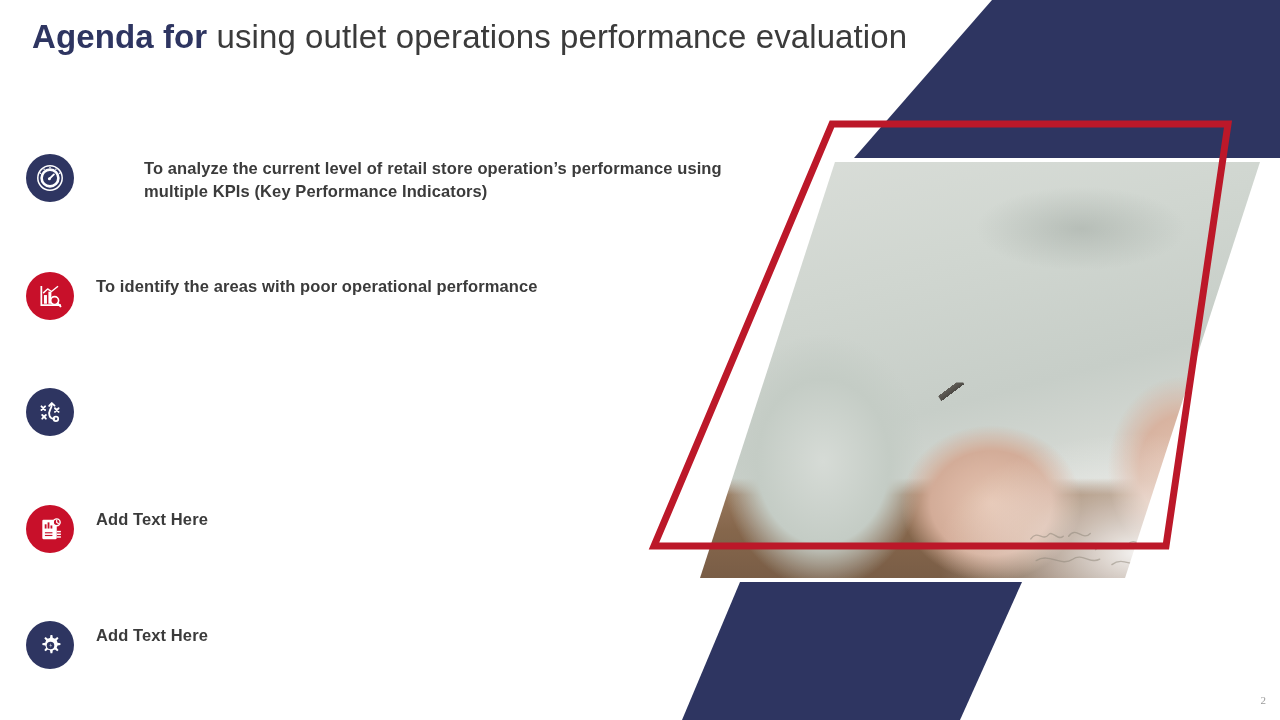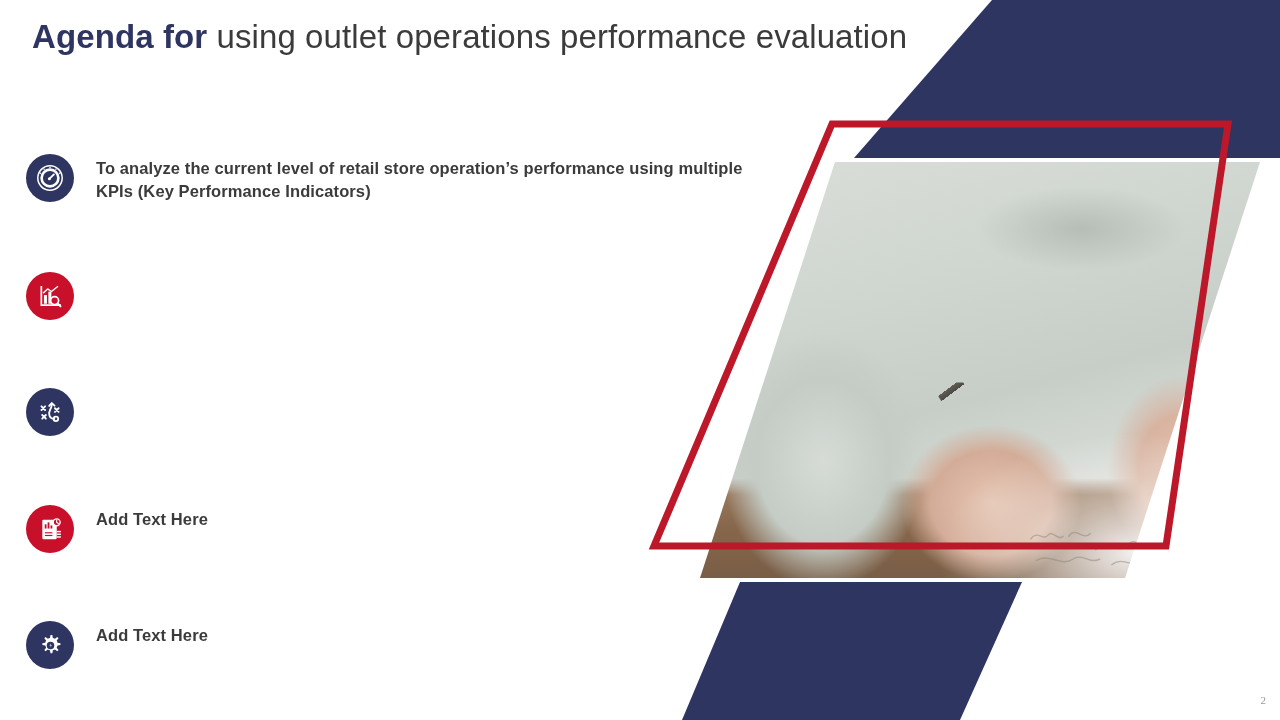--- a/index.html
+++ b/index.html
@@ -146,21 +146,21 @@
 </div>
 
 <svg class="graphics" width="1280" height="720" viewBox="0 0 1280 720">
   <polygon points="832,124 1228,124 1166,546 654,546" fill="none" stroke="#bc1829" stroke-width="7"></polygon>
 </svg>
 
 <h1 class="title"><span class="accent">Agenda for</span><span> using outlet operations performance evaluation</span></h1>
 
 <div class="agenda">
 
-  <div class="agenda-row" style="top:6px;">
+  <div class="agenda-row" style="top:6px;gap:48px;">
     <div class="badge navy">
       <svg width="28" height="28" viewBox="0 0 28 28">
         <circle cx="14" cy="14" r="12.2" fill="none" stroke="#ffffff" stroke-width="1.5"></circle>
         <circle cx="14" cy="14" r="8.4" fill="none" stroke="#ffffff" stroke-width="2.6"></circle>
         <path d="M17.9 10.4 L13.6 14.6" stroke="#ffffff" stroke-width="1.9" stroke-linecap="round"></path>
         <circle cx="13.4" cy="14.8" r="1.5" fill="#ffffff"></circle>
         <g fill="#ffffff">
           <circle cx="14" cy="3.6" r="0.75"></circle>
           <circle cx="19.9" cy="5.2" r="0.75"></circle>
           <circle cx="23.6" cy="9.3" r="0.75"></circle>
@@ -177,20 +177,21 @@
       <svg width="27" height="27" viewBox="0 0 28 28">
         <path d="M4.5 4 V23 H24" stroke="#ffffff" stroke-width="1.8" fill="none" stroke-linecap="square"></path>
         <rect x="7.2" y="12.5" width="3.1" height="9" fill="#ffffff"></rect>
         <rect x="11.8" y="9" width="3.1" height="12.5" fill="#ffffff"></rect>
         <rect x="16.4" y="13.5" width="3.1" height="8" fill="#ffffff"></rect>
         <path d="M6.4 10.5 L11 6.2 L15 8.8 L21.8 3.4" stroke="#ffffff" stroke-width="1.5" fill="none" stroke-linejoin="round"></path>
         <circle cx="18.3" cy="18.2" r="4.1" fill="#c8102a" stroke="#ffffff" stroke-width="1.7"></circle>
         <path d="M21.4 21.3 L24.4 24.3" stroke="#ffffff" stroke-width="2" stroke-linecap="round"></path>
       </svg>
     </div>
+    <div class="label">To identify the areas with poor operational performance</div>
   </div>
 
   <div class="agenda-row" style="top:240px;">
     <div class="badge navy">
       <svg width="27" height="27" viewBox="0 0 28 28">
         <g stroke="#ffffff" stroke-width="1.9" stroke-linecap="round">
           <path d="M4.6 7.6 L8.4 11.4 M8.4 7.6 L4.6 11.4"></path>
           <path d="M5.4 16.6 L9.2 20.4 M9.2 16.6 L5.4 20.4"></path>
           <path d="M18.6 9.6 L22.4 13.4 M22.4 9.6 L18.6 13.4"></path>
         </g>

